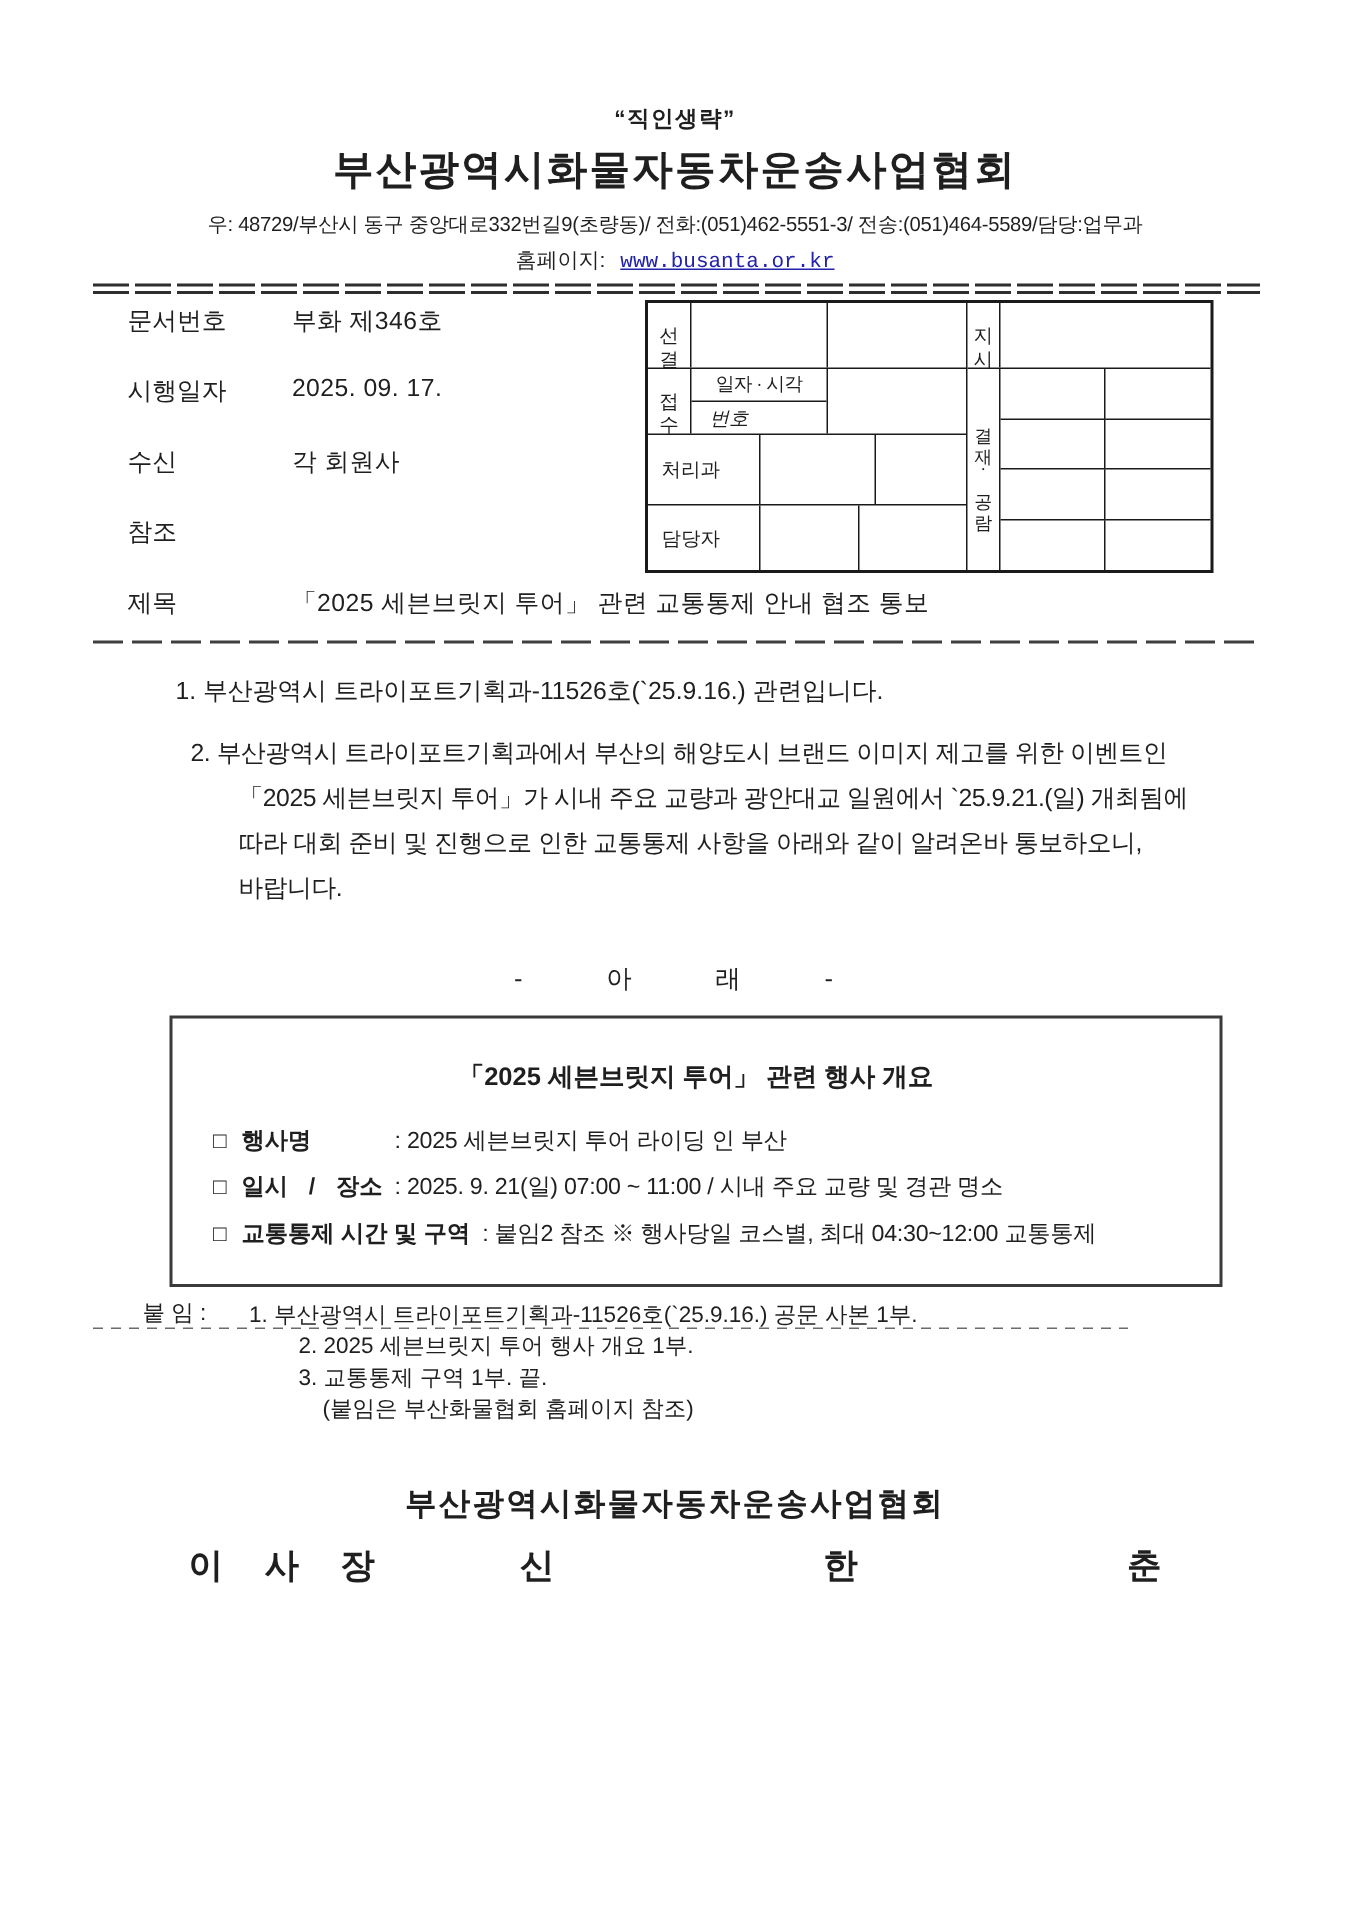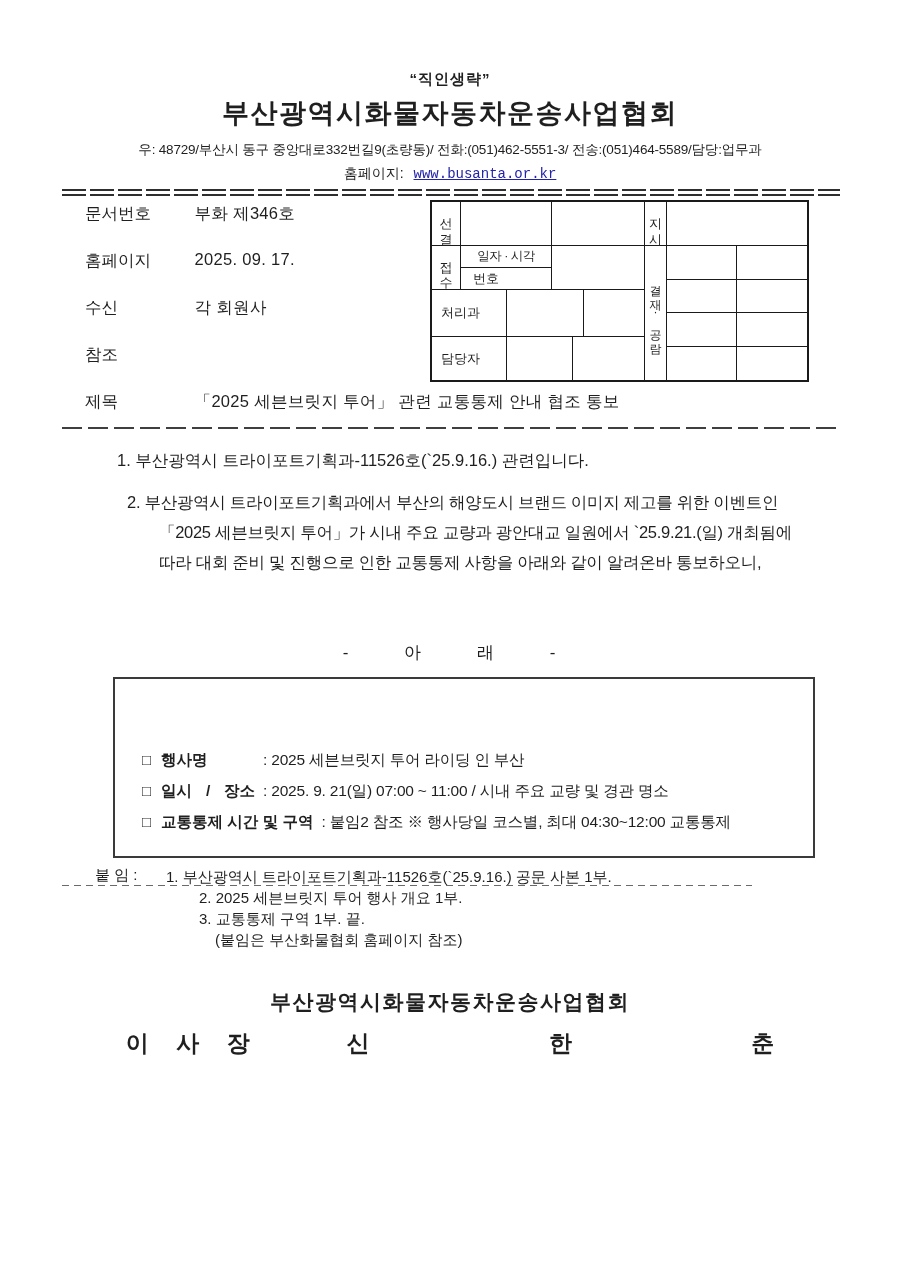--- a/index.html
+++ b/index.html
@@ -64,21 +64,21 @@
   .br { border-right:1px solid #1a1a1a; }
   .cell { display:flex; align-items:center; justify-content:center; }
   .vcell span { writing-mode:vertical-lr; text-orientation:upright; line-height:1; letter-spacing:3px; }
   .vcell-sm span { writing-mode:vertical-lr; text-orientation:upright; line-height:1; letter-spacing:2px; font-size:12px; }
   .r1 { height:44px; } .r2 { height:44px; } .r3 { height:47px;gap:11px; } .r4 { flex:1; }
   .w29 { width:29px; } .w91 { width:91px; } .w75 { width:75px; } .w66 { width:66px; } .w22 { width:22px; }
   .fx { flex:1; }
   .sub { display:flex; flex-direction:column; }
   .sub-top { height:22px; border-bottom:1px solid #1a1a1a; display:flex; align-items:center;
     justify-content:center; font-size:12.5px; letter-spacing:-0.5px; }
-  .sub-bot { flex:1; display:flex; align-items:center; }
+  .sub-bot { flex:1; display:flex; align-items:center;font-style:italic; }
   .just-label { display:block; width:100%; padding:0 12px; text-align:justify; text-align-last:justify; }
   .lab-cell { display:flex; align-items:center; }
   .lab-cell span { display:block; width:100%; padding:0 9px; text-align:justify; text-align-last:justify; }
   .r-rest { flex:1; display:flex; }
   .g { flex:1; display:grid; grid-template-columns:1fr 1fr; grid-template-rows:repeat(4,1fr); }
   .gc { border-bottom:1px solid #1a1a1a; }
   .gc:nth-child(odd) { border-right:1px solid #1a1a1a; }
   .gc:nth-child(n+7) { border-bottom:none; }
 
   
@@ -128,21 +128,21 @@
   <div class="abs sep-double sep-top"></div>
 
   <div class="abs doc-rows">
 
       <div class="doc-row">
         <span class="doc-label">문서번호</span>
         <span class="doc-value">부화 제346호</span>
       </div>
 
       <div class="doc-row">
-        <span class="doc-label">홈페이지</span>
+        <span class="doc-label">시행일자</span>
         <span class="doc-value">2025. 09. 17.</span>
       </div>
 
       <div class="doc-row">
         <span class="doc-label">수신</span>
         <span class="doc-value">각 회원사</span>
       </div>
 
       <div class="doc-row">
         <span class="doc-label">참조</span>
@@ -221,24 +221,26 @@
   <div class="abs para1">1. 부산광역시 트라이포트기획과-11526호(`25.9.16.) 관련입니다.</div>
   <div class="abs para2">
 
       <div>2. 부산광역시 트라이포트기획과에서 부산의 해양도시 브랜드 이미지 제고를 위한 이벤트인</div>
 
       <div>「2025 세븐브릿지 투어」가 시내 주요 교량과 광안대교 일원에서 `25.9.21.(일) 개최됨에</div>
 
       <div>따라 대회 준비 및 진행으로 인한 교통통제 사항을 아래와 같이 알려온바 통보하오니,</div>
 
 
+      <div>바랍니다.</div>
     </div>
   <div class="abs center below-marker">-        아        래        -</div>
 
   <div class="abs event-box">
+    <div class="box-title">「2025 세븐브릿지 투어」 관련 행사 개요</div>
     <div class="box-items">
 
         <div class="box-item">
           <span class="bullet">□</span><span class="bi-label">행사명</span><span class="bi-value">: 2025 세븐브릿지 투어 라이딩 인 부산</span>
         </div>
 
         <div class="box-item">
           <span class="bullet">□</span><span class="bi-label">일시 / 장소</span><span class="bi-value">: 2025. 9. 21(일) 07:00 ~ 11:00 / 시내 주요 교량 및 경관 명소</span>
         </div>
 

